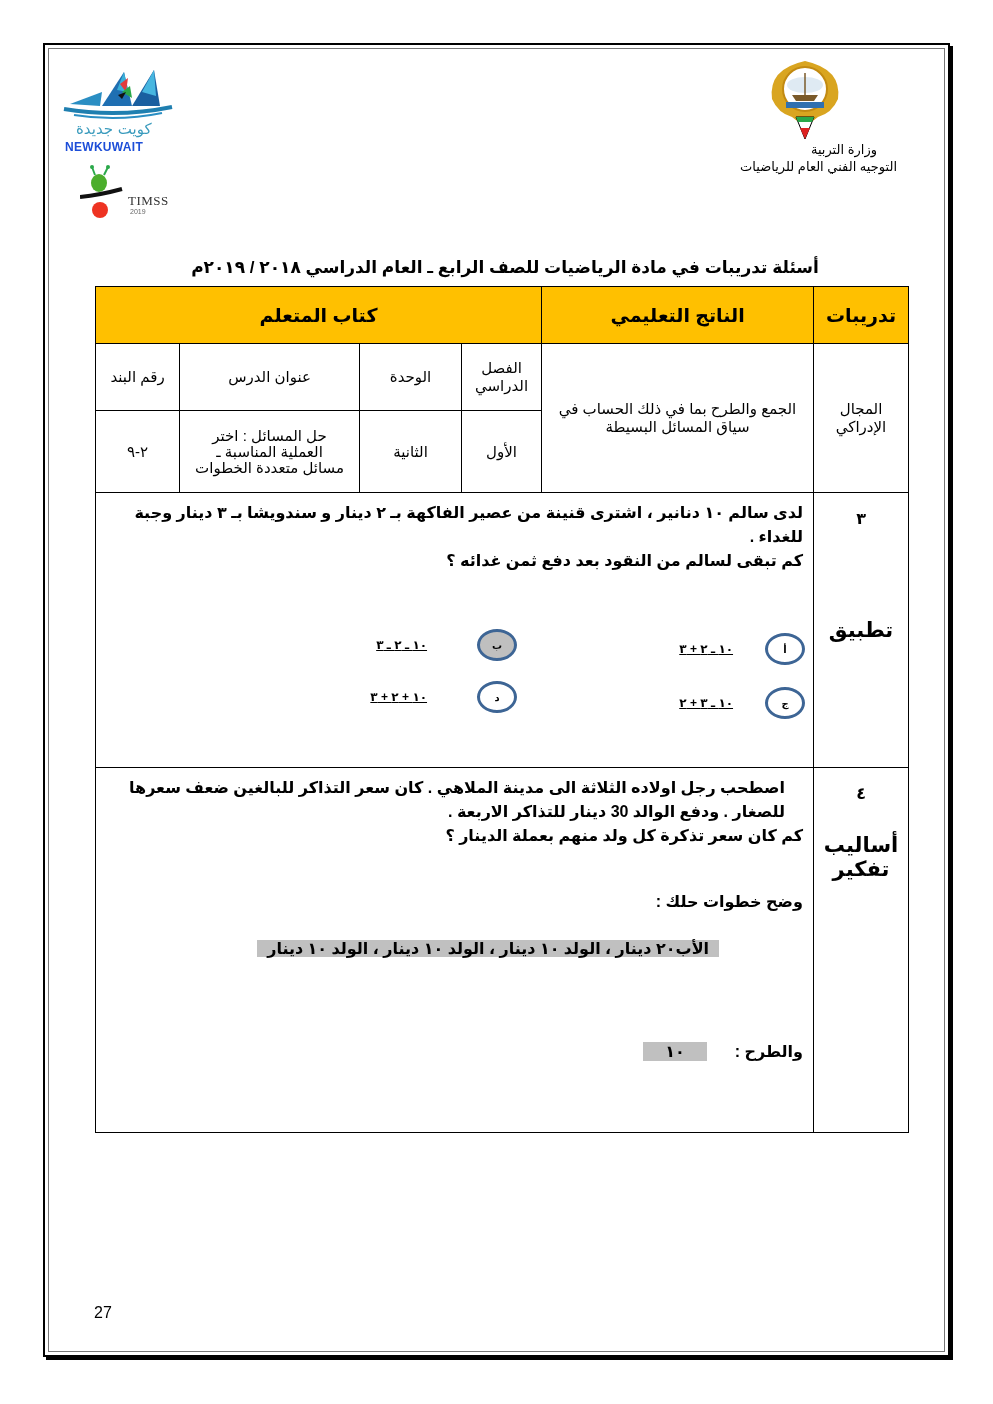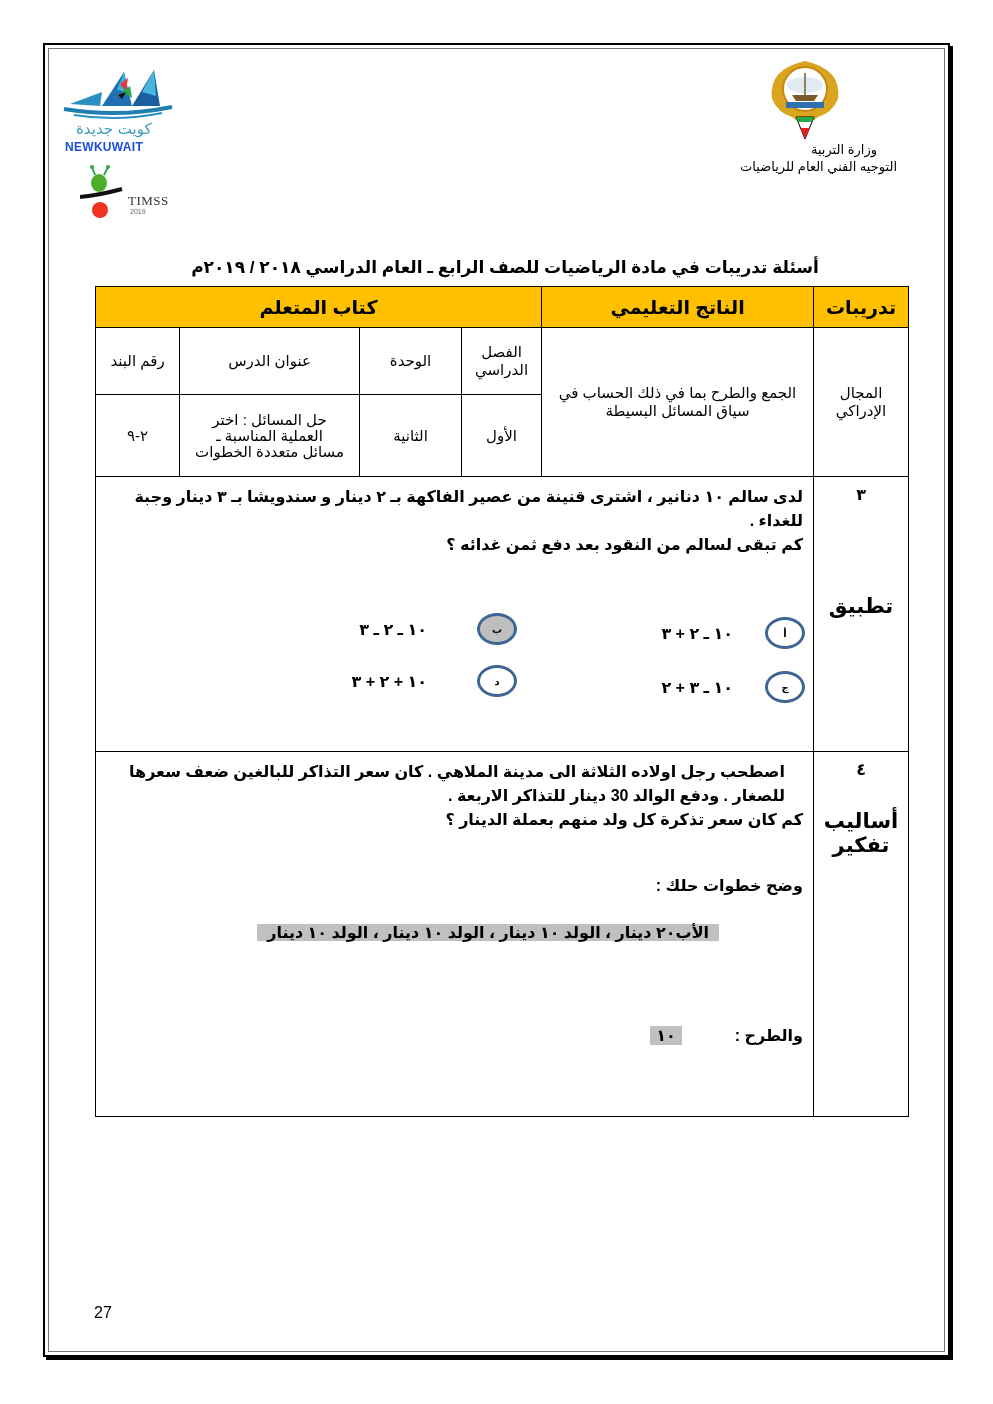--- a/index.html
+++ b/index.html
@@ -28,38 +28,38 @@
   .ministry { position:absolute; right:96px; top:141px; width:220px; text-align:right;
               direction:rtl; font-size:13px; line-height:17px; }
   .ministry .l1 { padding-right:20px; }
 
   .page-title { position:absolute; left:160px; width:690px; top:240px; text-align:center;
                 direction:rtl; font-size:17px; font-weight:bold;margin-top:17px; }
 
   
   table.main { position:absolute; left:95px; top:286px; width:813px;
                border-collapse:collapse; direction:rtl; table-layout:fixed; }
-  table.main td { border:1px solid #000; vertical-align:middle; text-align:center; padding:0; }
+  table.main td { border:1px solid #000; vertical-align:middle; text-align:center; padding:8px; }
   .hdr td { background:#ffc000; height:40px; font-weight:bold; font-size:19px; }
   .meta td { font-size:15px; }
   .small { font-size:13px; line-height:16px; }
 
   .q-cell { text-align:right !important; vertical-align:top !important; position:relative;
             padding:8px 10px 0 8px !important; }
   .q-text { font-weight:bold; font-size:16px; line-height:24px; }
   .side-cell { vertical-align:top !important; position:relative; }
   .side-num { display:block; margin-top:8px; font-size:16px; font-weight:bold; }
   .side-label { display:block; font-size:21px; font-weight:bold; }
 
   .opt { position:absolute; display:flex; align-items:center; direction:rtl; }
   .opt-circle { width:40px; height:32px; border:3px solid #3d6595; border-radius:50%;
                 box-sizing:border-box; display:flex; align-items:center; justify-content:center;
                 font-size:10px; font-weight:bold; background:#fff; }
   .opt-circle.sel { background:#bfbfbf; }
-  .opt-expr { font-size:16px; font-weight:bold; margin-right:32px; letter-spacing:2px; }
+  .opt-expr { font-size:12px; font-weight:bold; margin-right:32px; letter-spacing:2px;text-decoration:underline; }
 
   .steps-label { font-weight:bold; font-size:16px; }
   .highlight { background:#c0c0c0; font-weight:bold; font-size:16px; padding:0 10px; }
   .page-num { position:absolute; left:94px; top:1304px; font-size:16px; }
 </style>
 </head>
 <body>
 
 <div class="frame-outer"></div>
 <div class="frame-inner"></div>
@@ -185,20 +185,20 @@
     </td>
     <td colspan="5" class="q-cell">
       <div class="q-text" style="padding-right:18px">اصطحب رجل اولاده الثلاثة الى مدينة الملاهي . كان سعر التذاكر للبالغين ضعف سعرها للصغار . ودفع الوالد 30 دينار للتذاكر الاربعة .</div>
       <div class="q-text">كم كان سعر تذكرة كل ولد منهم بعملة الدينار  ؟</div>
       <div class="steps-label" style="margin-top:44px">وضح خطوات حلك :</div>
       <div style="margin-top:28px; padding-right:84px">
         <span class="highlight">الأب٢٠ دينار    ، الولد ١٠ دينار  ،  الولد  ١٠ دينار   ، الولد ١٠ دينار</span>
       </div>
       <div style="margin-top:84px; display:flex; direction:rtl; align-items:center">
         <span class="steps-label">والطرح :</span>
-        <span class="highlight" style="margin-right:53px; padding:0 6px">١٠</span>
+        <span class="highlight" style="margin-right:28px; padding:0 22px">١٠</span>
       </div>
     </td>
   </tr>
 </tbody>
   </table>
 
 <div class="page-num">27</div>
 
 </body></html>

